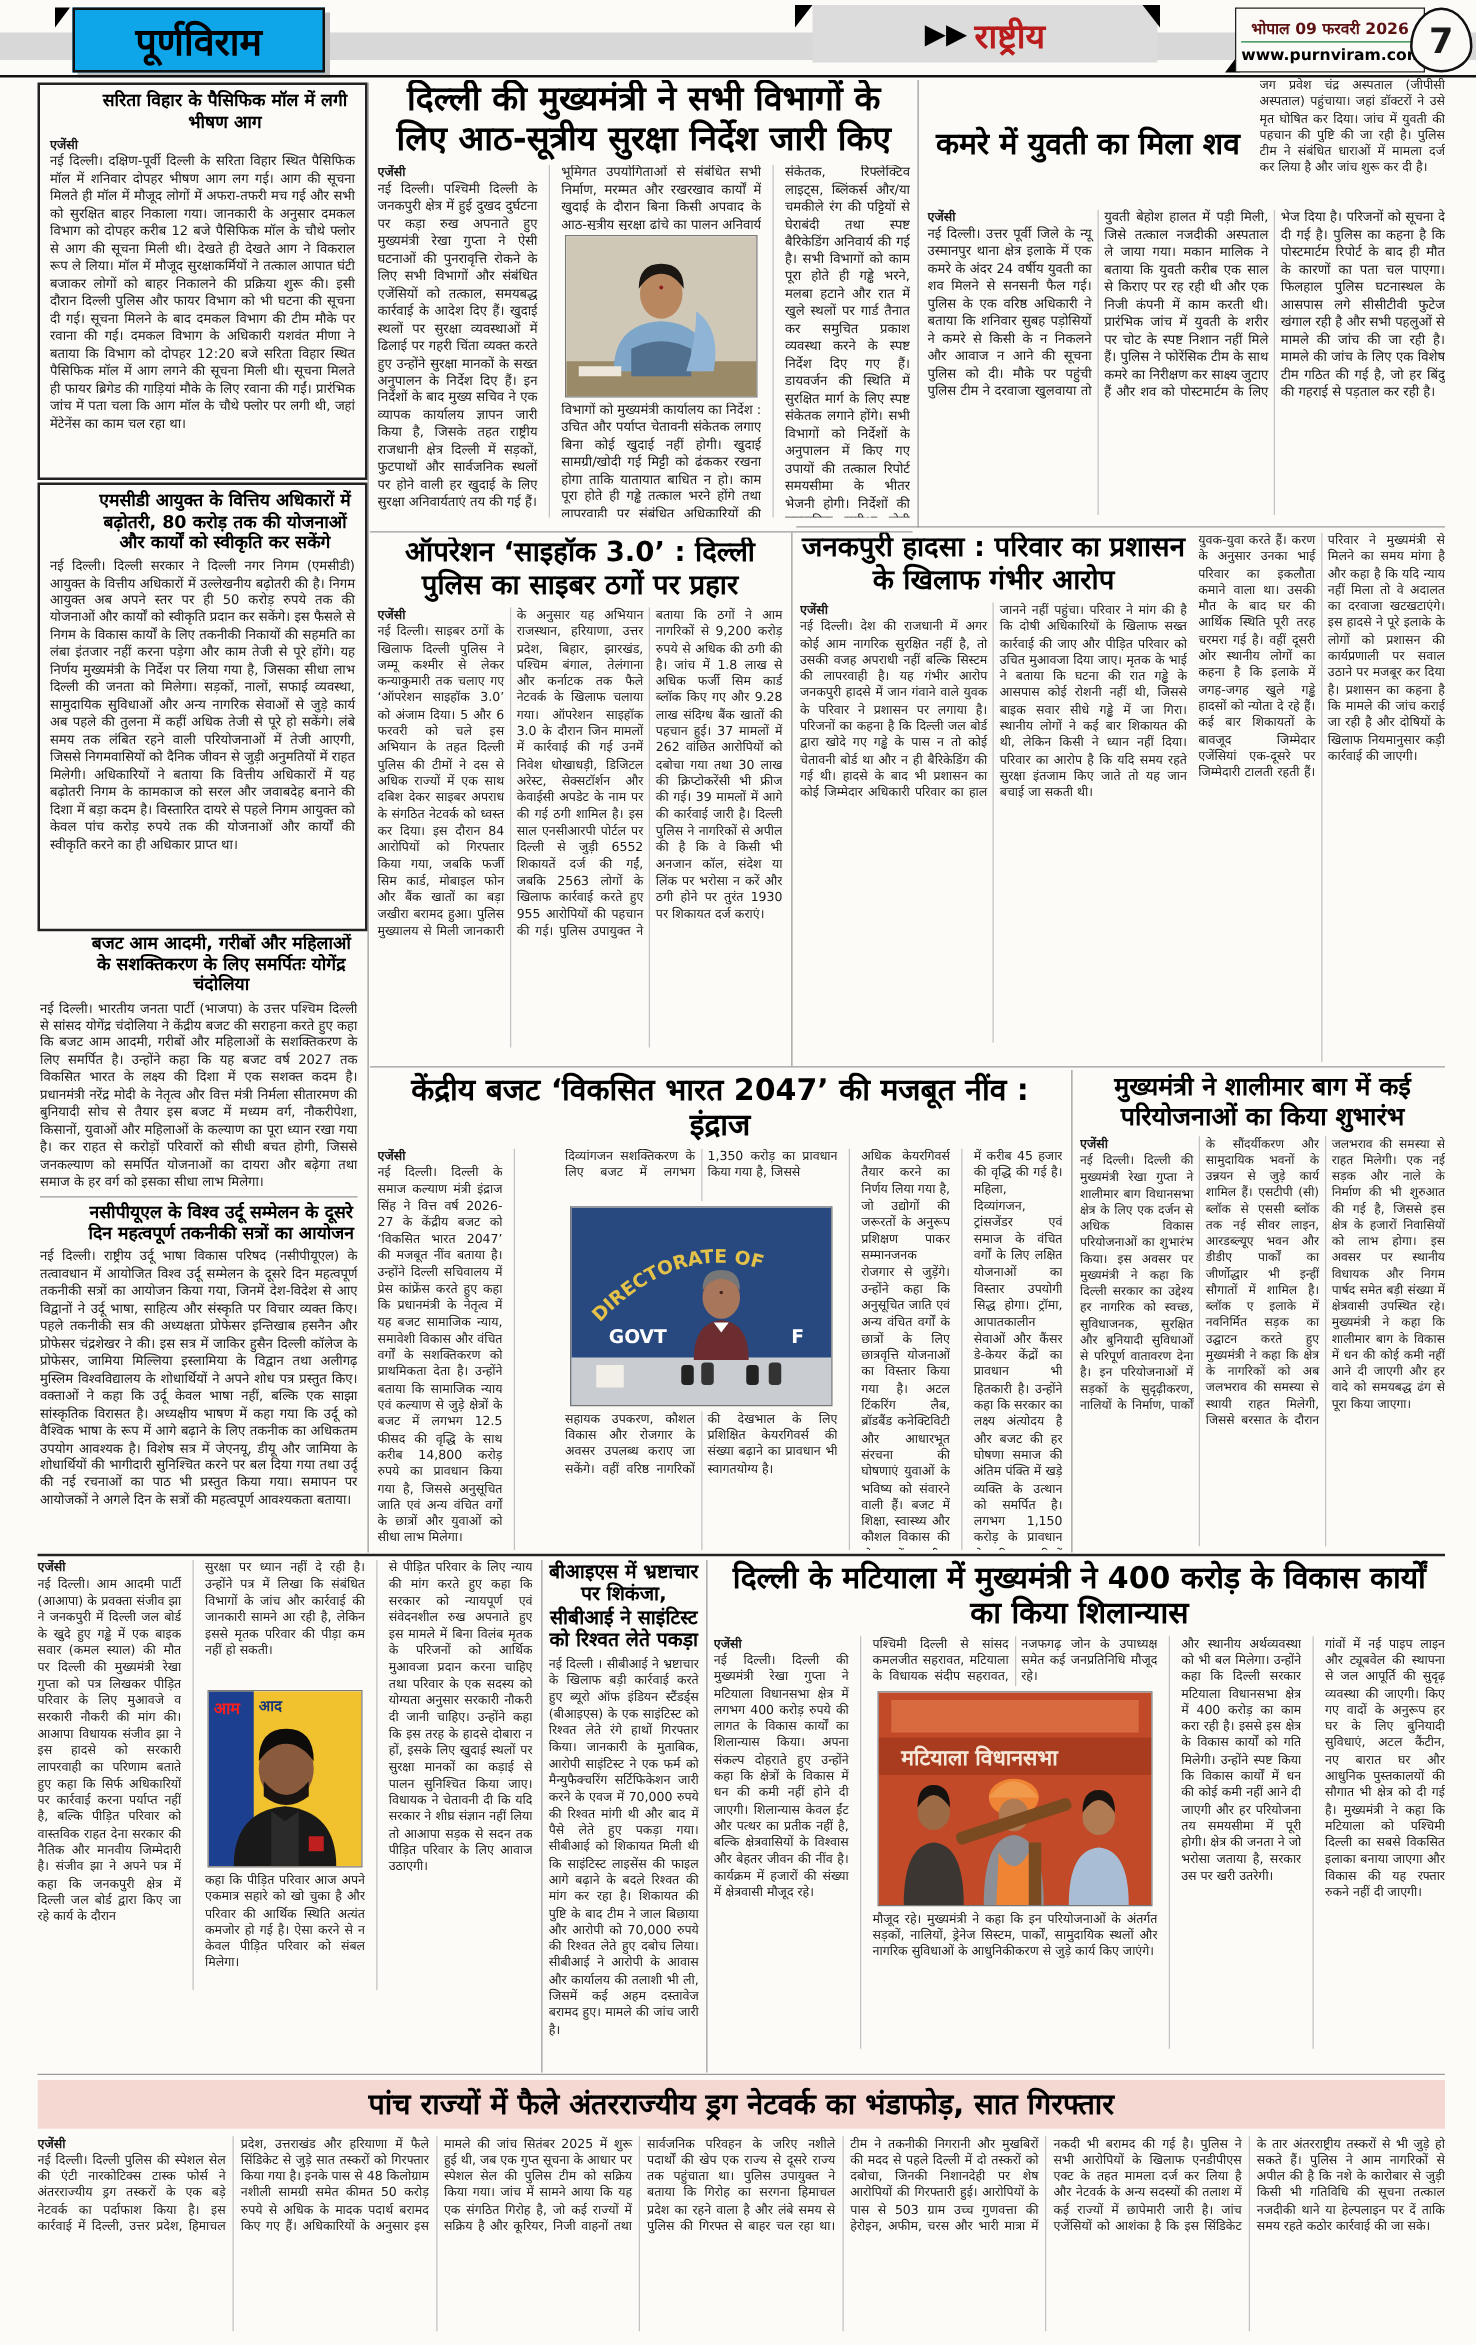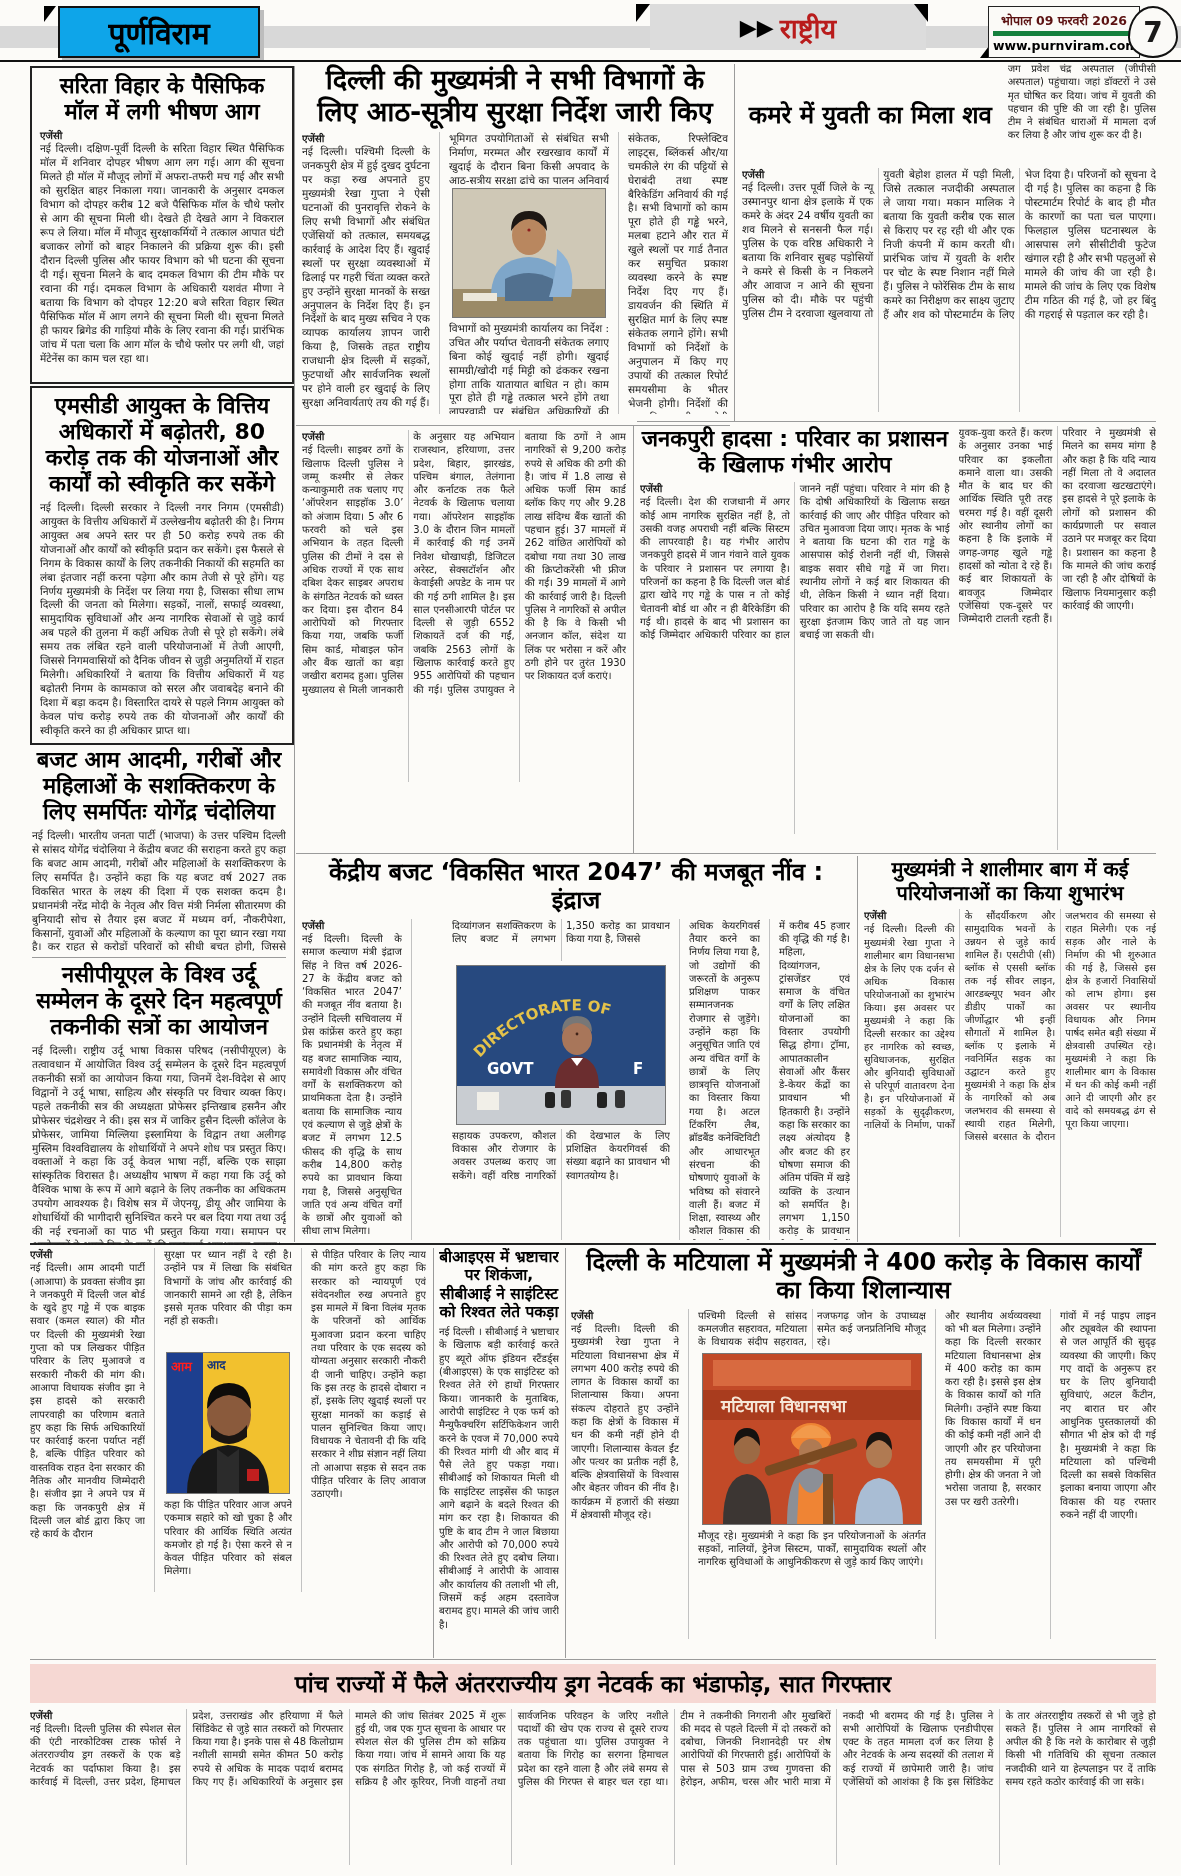--- a/index.html
+++ b/index.html
@@ -14,32 +14,32 @@
   .sec-box{position:absolute;left:650px;top:0px;width:276px;height:46px;background:#dcdcdc;
            display:flex;align-items:center;justify-content:center;}
   .sec-box .t{font-size:27px;font-weight:bold;color:#b91c1c;}
   .sec-box .mk{font-size:22px;font-weight:bold;margin-right:6px;color:#000;}
   .tri{position:absolute;width:0;height:0;border-style:solid;}
   .tri-a{left:636px;top:0;border-width:18px 14px 0 0;border-color:#000 transparent transparent transparent;}
   .tri-b2{left:914px;top:0;border-width:18px 0 0 14px;border-color:#000 transparent transparent transparent;}
   .tri-logo{left:44px;top:2px;border-width:16px 12px 0 0;border-color:#000 transparent transparent transparent;}
   .date-box{position:absolute;left:988px;top:2px;width:142px;height:50px;background:#fbfaf7;
             border:1px solid #222;display:flex;flex-direction:column;justify-content:center;padding:0 4px;}
-  .date-line{font-size:12.5px;font-weight:bold;color:#5c1212;text-align:center;border-bottom:5px solid #15803d;padding-bottom:2px;}
+  .date-line{font-size:12.5px;font-weight:bold;color:#5c1212;text-align:center;border-bottom:1px solid #15803d;padding-bottom:2px;}
   .site-line{font-size:12.5px;font-weight:bold;color:#000;text-align:center;padding-top:2px;}
   .tri-date{left:980px;top:38px;border-width:0 0 16px 12px;border-color:transparent transparent #000 transparent;}
   .pgnum{position:absolute;left:1128px;top:2px;width:46px;height:48px;background:#fbfaf7;border:2px solid #111;
          border-radius:50% 50% 50% 50%/60% 60% 40% 40%;display:flex;align-items:center;justify-content:center;
          font-size:28px;font-weight:bold;}
   .hdr-rule{position:absolute;left:0;top:60px;width:1181px;height:2px;background:#111;}
   
   .article{position:absolute;overflow:hidden;font-size:10.5px;line-height:1.33;text-align:justify;}
   .hl{font-weight:bold;text-align:center;color:#000;line-height:1.18;margin:0 0 4px 0;}
   .h-xl{font-size:27px;}  .h-l{font-size:24px;}  .h-ml{font-size:22px;}
-  .h-m{font-size:20px;}   .h-s{font-size:22px;}  .h-xs{font-size:15.5px;}
+  .h-m{font-size:20px;}   .h-s{font-size:14px;margin-left:36px;}  .h-xs{font-size:15.5px;}
   .byline{font-weight:bold;font-size:10px;display:block;}
   .cols-2{column-count:2;column-gap:10px;column-rule:1px solid #c2c2c2;}
   .cols-3{column-count:3;column-gap:10px;column-rule:1px solid #c2c2c2;}
   .cols-7{column-count:7;column-gap:12px;column-rule:1px solid #c2c2c2;}
   .flexrow{display:flex;gap:9px;}
   .fcol{min-width:0;overflow:hidden;}
   .fcol + .fcol{border-left:1px solid #c2c2c2;padding-left:9px;}
   .boxed{border:2px solid #222;padding:5px 8px;background:#fcfbf8;}
   .vrule{position:absolute;width:1px;background:#9b9b9b;}
   .hrule{position:absolute;height:1px;background:#9b9b9b;}
@@ -144,20 +144,21 @@
         <span>जग प्रवेश चंद्र अस्पताल (जीपीसी अस्पताल) पहुंचाया। जहां डॉक्टरों ने उसे मृत घोषित कर दिया। जांच में युवती की पहचान की पुष्टि की जा रही है। पुलिस टीम ने संबंधित धाराओं में मामला दर्ज कर लिया है और जांच शुरू कर दी है।</span>
       </div>
     </div>
     <div class="cols-3" style="height:244px;">
       <span class="byline">एजेंसी</span>
       <span>नई दिल्ली। उत्तर पूर्वी जिले के न्यू उस्मानपुर थाना क्षेत्र इलाके में एक कमरे के अंदर 24 वर्षीय युवती का शव मिलने से सनसनी फैल गई। पुलिस के एक वरिष्ठ अधिकारी ने बताया कि शनिवार सुबह पड़ोसियों ने कमरे से किसी के न निकलने और आवाज न आने की सूचना पुलिस को दी। मौके पर पहुंची पुलिस टीम ने दरवाजा खुलवाया तो युवती बेहोश हालत में पड़ी मिली, जिसे तत्काल नजदीकी अस्पताल ले जाया गया। मकान मालिक ने बताया कि युवती करीब एक साल से किराए पर रह रही थी और एक निजी कंपनी में काम करती थी। प्रारंभिक जांच में युवती के शरीर पर चोट के स्पष्ट निशान नहीं मिले हैं। पुलिस ने फोरेंसिक टीम के साथ कमरे का निरीक्षण कर साक्ष्य जुटाए हैं और शव को पोस्टमार्टम के लिए भेज दिया है। परिजनों को सूचना दे दी गई है। पुलिस का कहना है कि पोस्टमार्टम रिपोर्ट के बाद ही मौत के कारणों का पता चल पाएगा। फिलहाल पुलिस घटनास्थल के आसपास लगे सीसीटीवी फुटेज खंगाल रही है और सभी पहलुओं से मामले की जांच की जा रही है। मामले की जांच के लिए एक विशेष टीम गठित की गई है, जो हर बिंदु की गहराई से पड़ताल कर रही है।</span>
     </div>
   </div>
 
   <div class="article" style="left:302px;top:430px;width:324px;height:420px;">
+    <div class="hl h-ml">ऑपरेशन ‘साइहॉक 3.0’ : दिल्ली पुलिस का साइबर ठगों पर प्रहार</div>
     <div class="cols-3" style="height:352px;font-size:10px;">
       <span class="byline">एजेंसी</span>
       <span>नई दिल्ली। साइबर ठगों के खिलाफ दिल्ली पुलिस ने जम्मू कश्मीर से लेकर कन्याकुमारी तक चलाए गए ‘ऑपरेशन साइहॉक 3.0’ को अंजाम दिया। 5 और 6 फरवरी को चले इस अभियान के तहत दिल्ली पुलिस की टीमों ने दस से अधिक राज्यों में एक साथ दबिश देकर साइबर अपराध के संगठित नेटवर्क को ध्वस्त कर दिया। इस दौरान 84 आरोपियों को गिरफ्तार किया गया, जबकि फर्जी सिम कार्ड, मोबाइल फोन और बैंक खातों का बड़ा जखीरा बरामद हुआ। पुलिस मुख्यालय से मिली जानकारी के अनुसार यह अभियान राजस्थान, हरियाणा, उत्तर प्रदेश, बिहार, झारखंड, पश्चिम बंगाल, तेलंगाना और कर्नाटक तक फैले नेटवर्क के खिलाफ चलाया गया। ऑपरेशन साइहॉक 3.0 के दौरान जिन मामलों में कार्रवाई की गई उनमें निवेश धोखाधड़ी, डिजिटल अरेस्ट, सेक्सटॉर्शन और केवाईसी अपडेट के नाम पर की गई ठगी शामिल है। इस साल एनसीआरपी पोर्टल पर दिल्ली से जुड़ी 6552 शिकायतें दर्ज की गईं, जबकि 2563 लोगों के खिलाफ कार्रवाई करते हुए 955 आरोपियों की पहचान की गई। पुलिस उपायुक्त ने बताया कि ठगों ने आम नागरिकों से 9,200 करोड़ रुपये से अधिक की ठगी की है। जांच में 1.8 लाख से अधिक फर्जी सिम कार्ड ब्लॉक किए गए और 9.28 लाख संदिग्ध बैंक खातों की पहचान हुई। 37 मामलों में 262 वांछित आरोपियों को दबोचा गया तथा 30 लाख की क्रिप्टोकरेंसी भी फ्रीज की गई। 39 मामलों में आगे की कार्रवाई जारी है। दिल्ली पुलिस ने नागरिकों से अपील की है कि वे किसी भी अनजान कॉल, संदेश या लिंक पर भरोसा न करें और ठगी होने पर तुरंत 1930 पर शिकायत दर्ज कराएं।</span>
     </div>
   </div>
 
   <div class="article" style="left:640px;top:426px;width:516px;height:424px;">
     <div class="flexrow" style="height:100%;">
       <div style="flex:0 0 60%;min-width:0;">
         <div class="hl h-ml">जनकपुरी हादसा : परिवार का प्रशासन के खिलाफ गंभीर आरोप</div>

